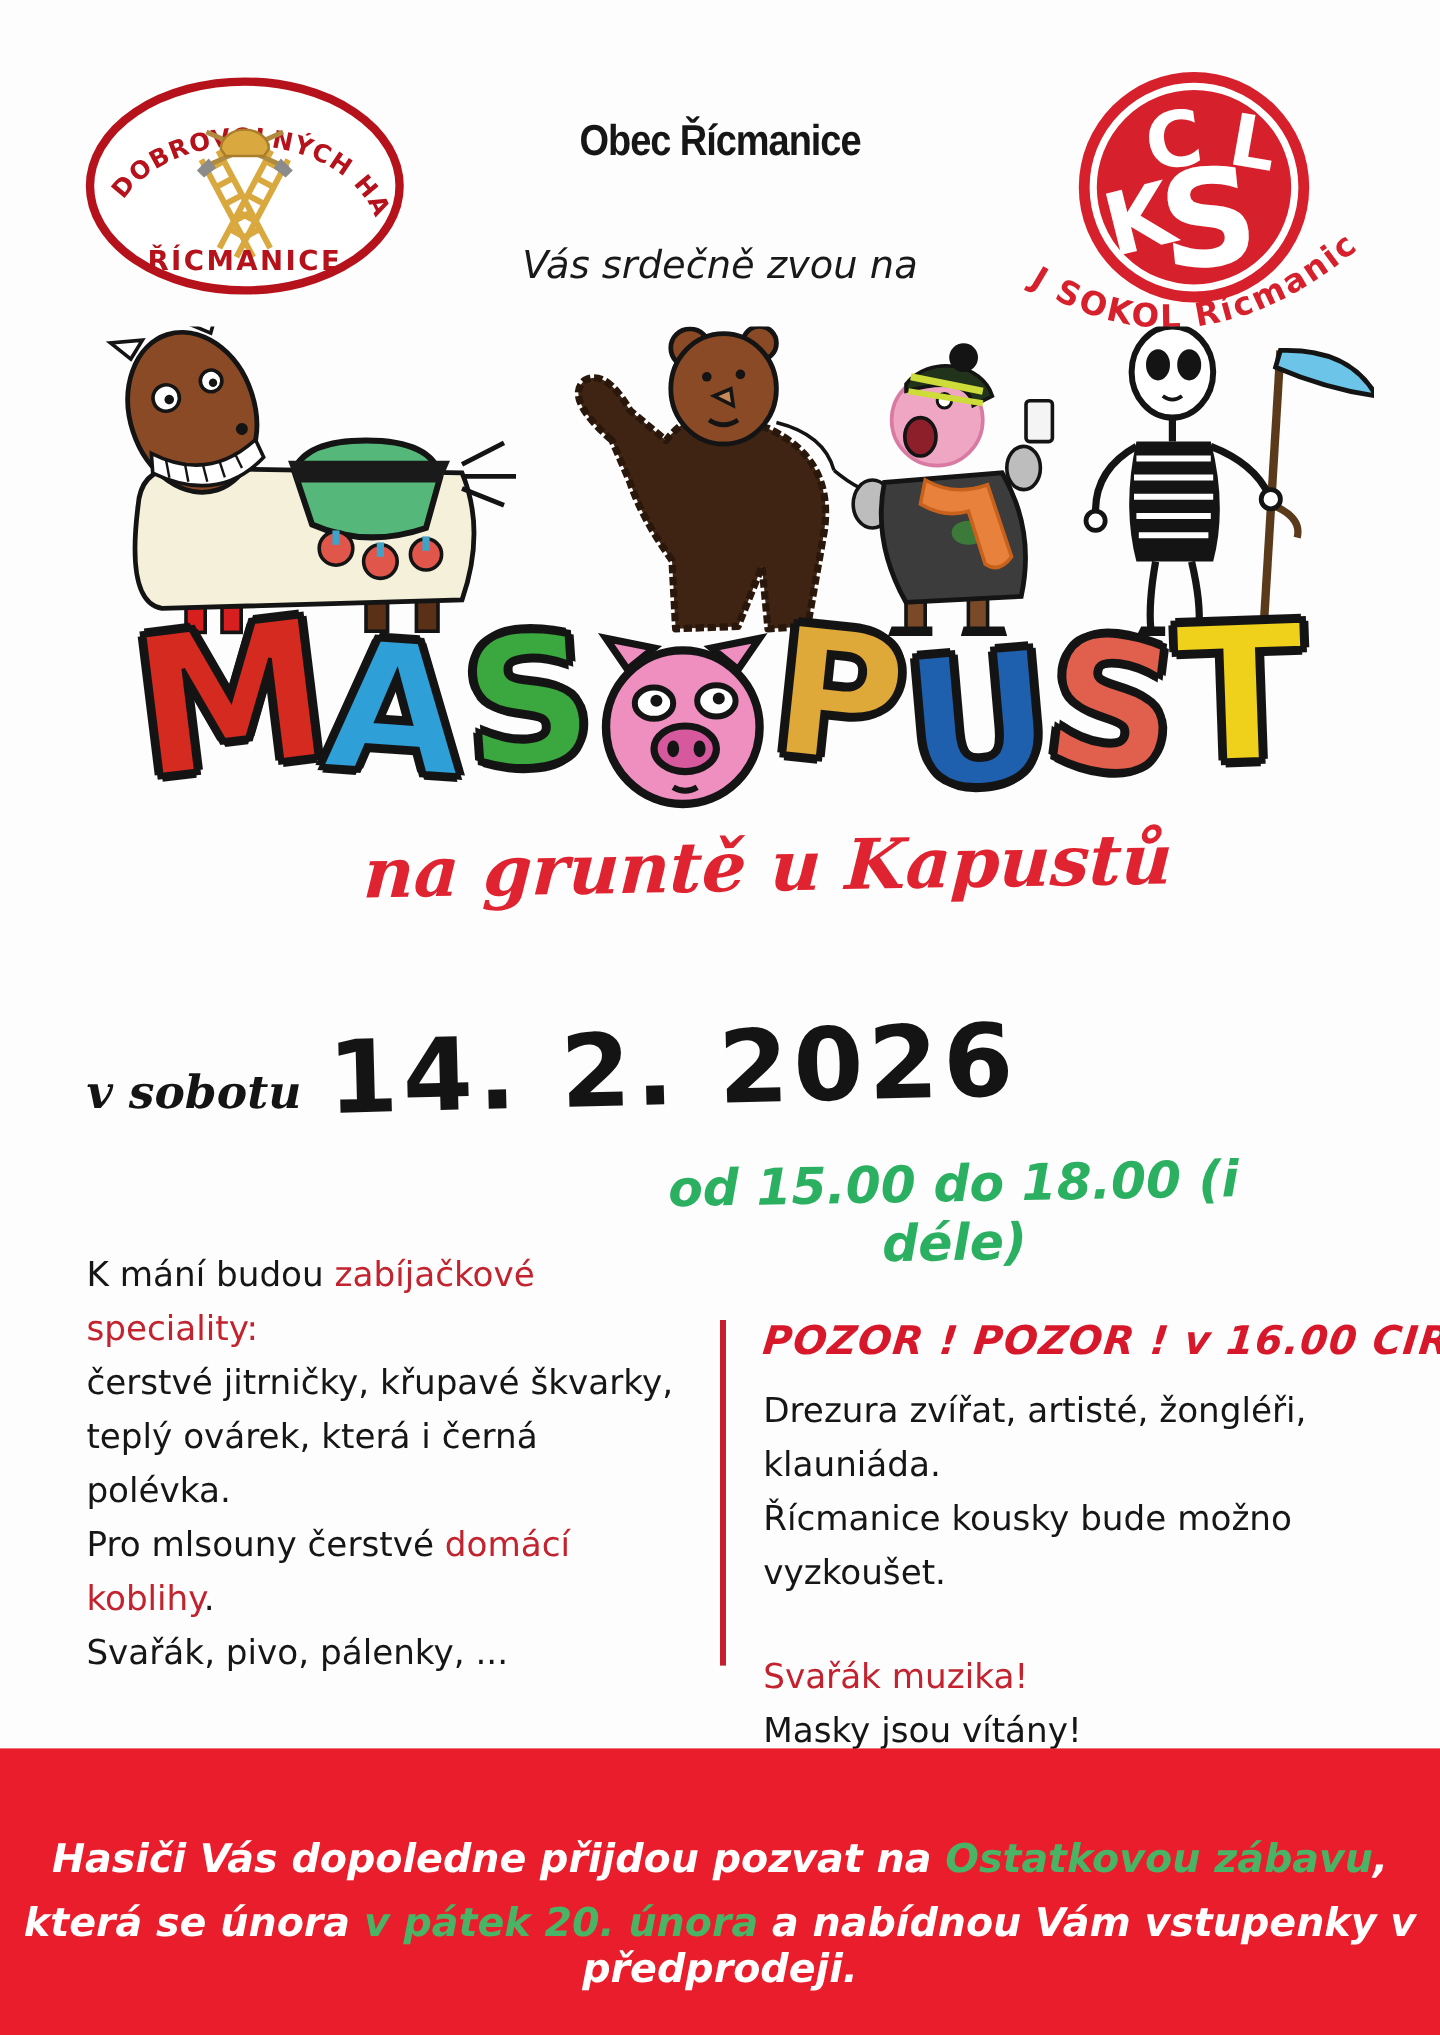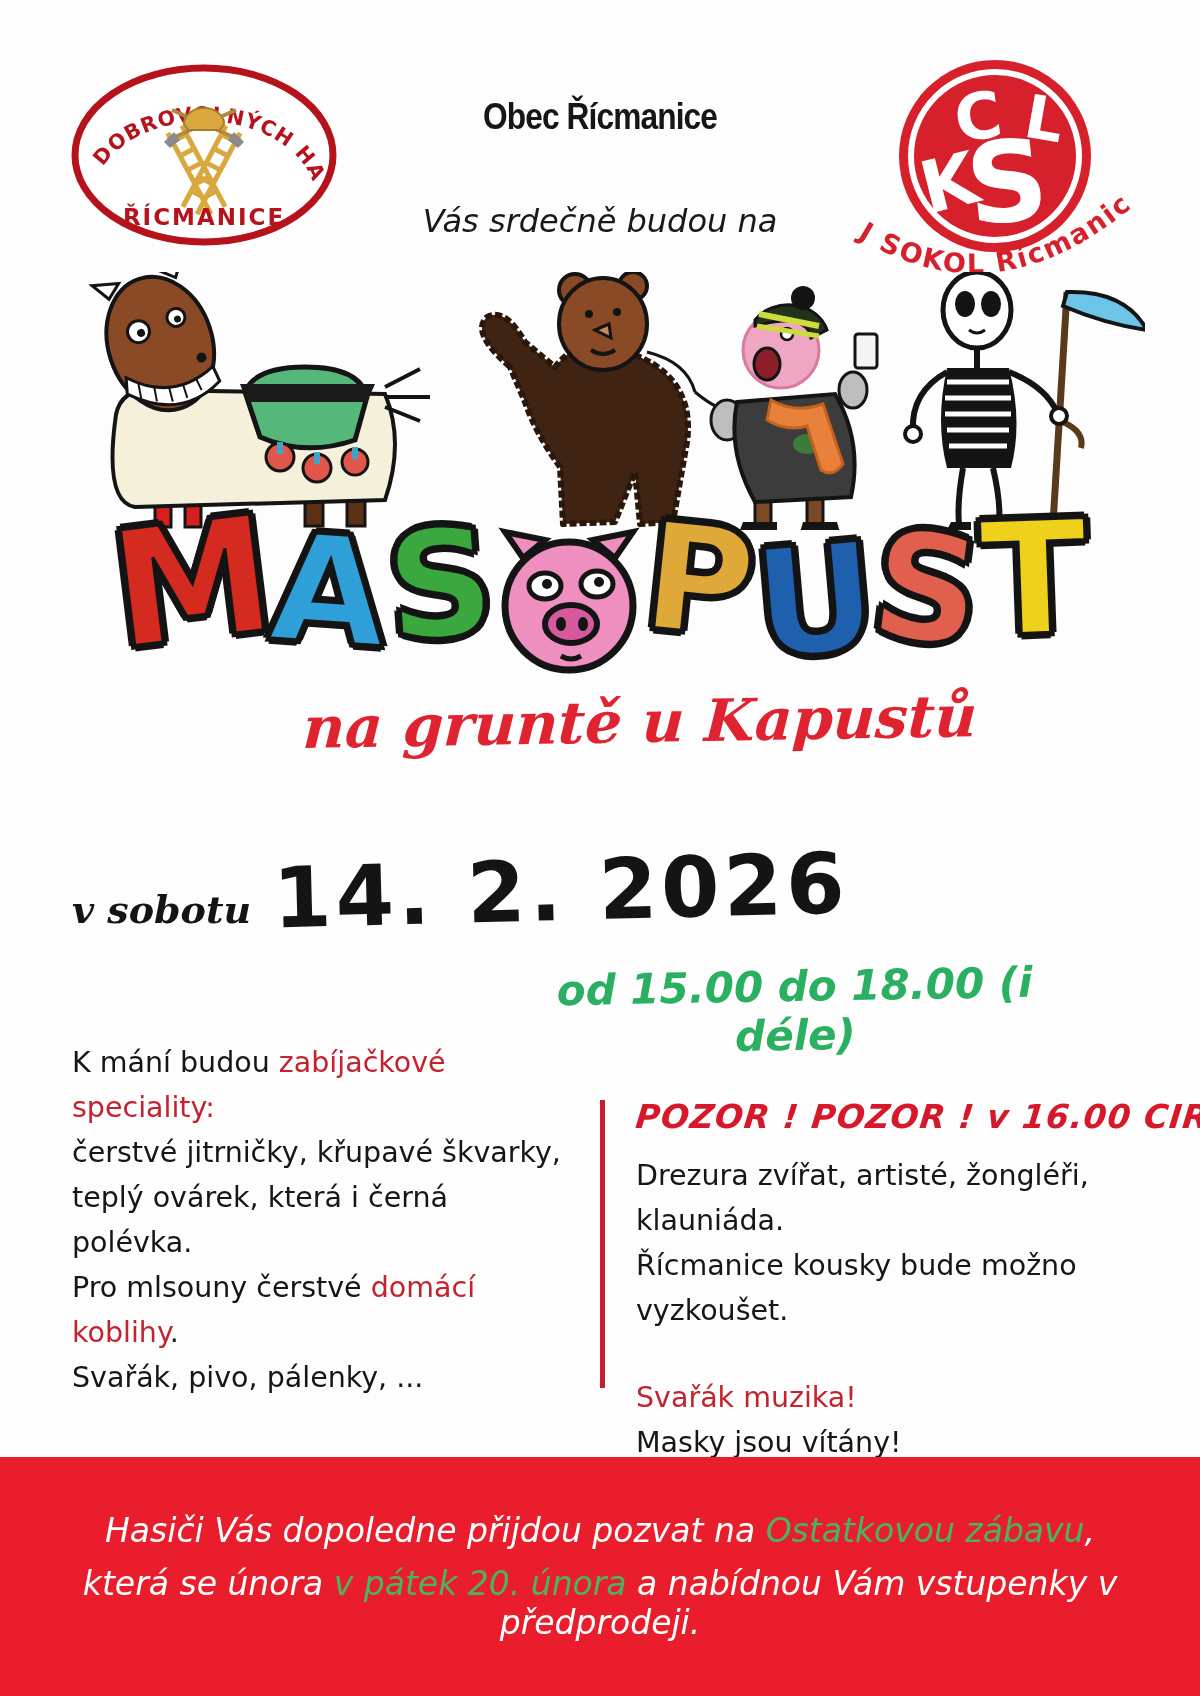--- a/index.html
+++ b/index.html
@@ -57,22 +57,22 @@
             color:#161616;}
   .red{color:#c2232e;}
   .divider{position:absolute;left:600px;top:1100px;width:5px;height:288px;background:#c41e2f;}
   .pozor{font-weight:900;font-style:italic;font-size:33px;color:#d7182a;letter-spacing:1px;
          transform:skewX(-6deg);margin-bottom:14px;white-space:nowrap;}
   .prog-gap{height:42px;}
   .muzika{color:#c2232e;}
 
   
   .banner{position:absolute;left:0;top:1457px;width:1200px;height:239px;background:#ea1d2c;
-          display:flex;flex-direction:column;justify-content:center;align-items:center;
-          box-sizing:border-box;gap:14px;}
+          display:flex;flex-direction:column;justify-content:flex-end;align-items:center;
+          padding-bottom:36px;box-sizing:border-box;gap:14px;font-weight:bold;}
   .banner-line{font-size:33px;color:#ffffff;font-style:italic;text-align:center;width:100%;
                font-family:"DejaVu Sans",sans-serif;}
   .banner .green{color:#49b465;}
 </style>
 </head>
 <body>
 
 <div class="poster">
 
   <div class="left-logo">
@@ -111,21 +111,21 @@
         <line x1="172" y1="78" x2="104" y2="48" stroke="#b08a3e" stroke-width="4"></line>
         <path d="M 96,80 l 10,-10 l 6,8 l -10,8 z" fill="#8b8b8b"></path>
         <path d="M 176,80 l -10,-10 l -6,8 l 10,8 z" fill="#8b8b8b"></path>
         <path d="M 116,62 a 20,16 0 0 1 40,0 l -4,6 l -32,0 z" fill="#d9a93f" stroke="#a87d2c" stroke-width="2"></path>
       </g>
       <text x="136" y="163" text-anchor="middle" font-family="DejaVu Sans" font-size="23" font-weight="bold" fill="#b5121b" letter-spacing="2">ŘÍCMANICE</text>
     </svg>
   </div>
 
   <div class="org-title">Obec Řícmanice</div>
-  <div class="invite-line">Vás srdečně budou na</div>
+  <div class="invite-line">Vás srdečně zvou na</div>
 
   <div class="right-logo">
     <svg viewBox="0 0 330 250" width="330" height="250">
       <circle cx="165" cy="112" r="96" fill="#d6202b"></circle>
       <circle cx="165" cy="112" r="84" fill="none" stroke="#ffffff" stroke-width="6"></circle>
       <g font-family="DejaVu Sans" font-weight="900" fill="#ffffff">
         <text x="128" y="98" font-size="64" transform="rotate(-8 128 98)">C</text>
         <text x="192" y="92" font-size="60" transform="rotate(10 192 92)">L</text>
         <text x="98" y="170" font-size="72" transform="rotate(-14 98 170)">K</text>
         <text x="138" y="178" font-size="112" transform="rotate(-6 170 150)">S</text>

